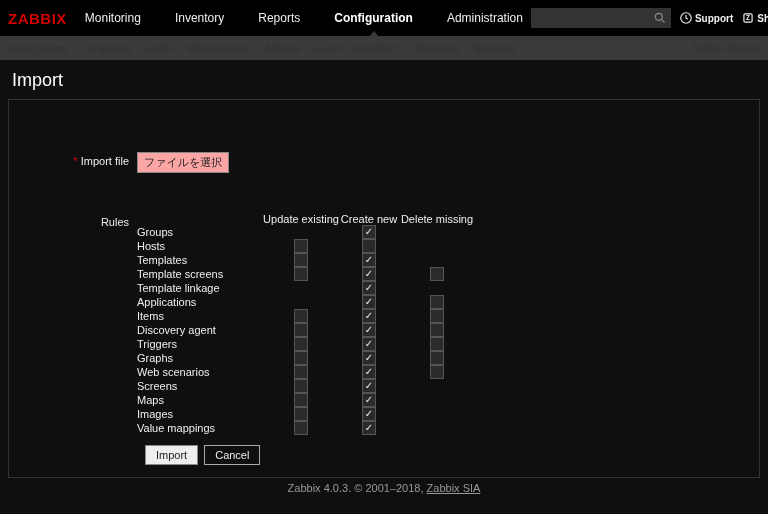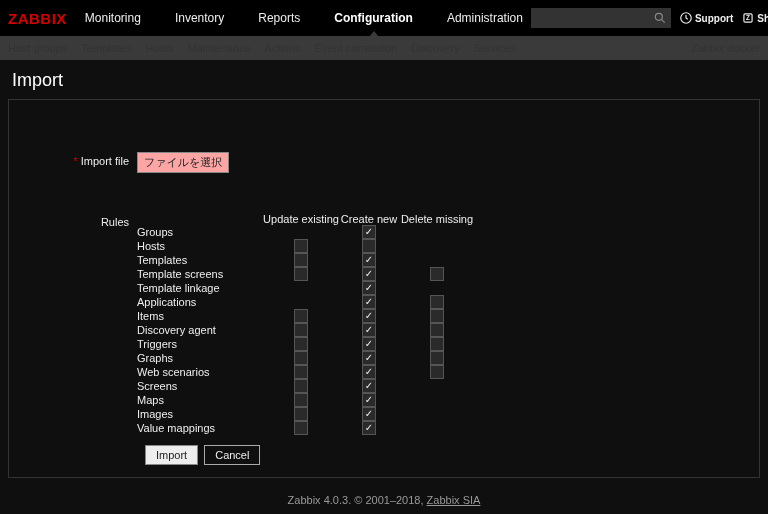--- a/index.html
+++ b/index.html
@@ -30,21 +30,21 @@
   .file-name { border: 1px solid #666; padding: 2px 6px; font-size: 11px; color: #eee; border-left: none; }
   .rules-grid { display: grid; grid-template-columns: 126px 76px 60px 76px; row-gap: 0; align-items: center; }
   .rules-header { font-size: 11px; color: #eee; text-align: center; white-space: nowrap; }
   .rule-name { color: #eee; font-size: 11px; }
   .cbwrap { display:flex; justify-content:center; }
   .cb { width: 14px; height: 14px; background: #2a2a2a; border: 1px solid #555; display: inline-flex; align-items:center; justify-content:center; cursor:pointer; }
   .cb.checked::after { content: "✓"; color: #eee; font-size: 10px; line-height: 1; }
   .btnrow { margin-top: 10px; margin-left: 126px; display: flex; gap: 6px; }
   .btn-import { background: #eee; border: 1px solid #888; color: #222; font-size: 11px; padding: 3px 10px; cursor: pointer; }
   .btn-cancel { background: transparent; border: 1px solid #aaa; color: #eee; font-size: 11px; padding: 3px 10px; cursor: pointer; }
-  .footer { text-align: center; color: #999; font-size: 11px; position: absolute; bottom: 8px; width: 100%; }
+  .footer { text-align: center; color: #999; font-size: 11px; position: absolute; bottom: 20px; width: 100%; }
   .footer a { color: #999; text-decoration: underline; }
 </style>
 </head>
 <body>
 
 <div class="topbar">
   <span class="logo">ZABBIX</span>
   <div class="nav" id="nav">
       <span class="nav-item">Monitoring</span>
       <span class="nav-item">Inventory</span>

